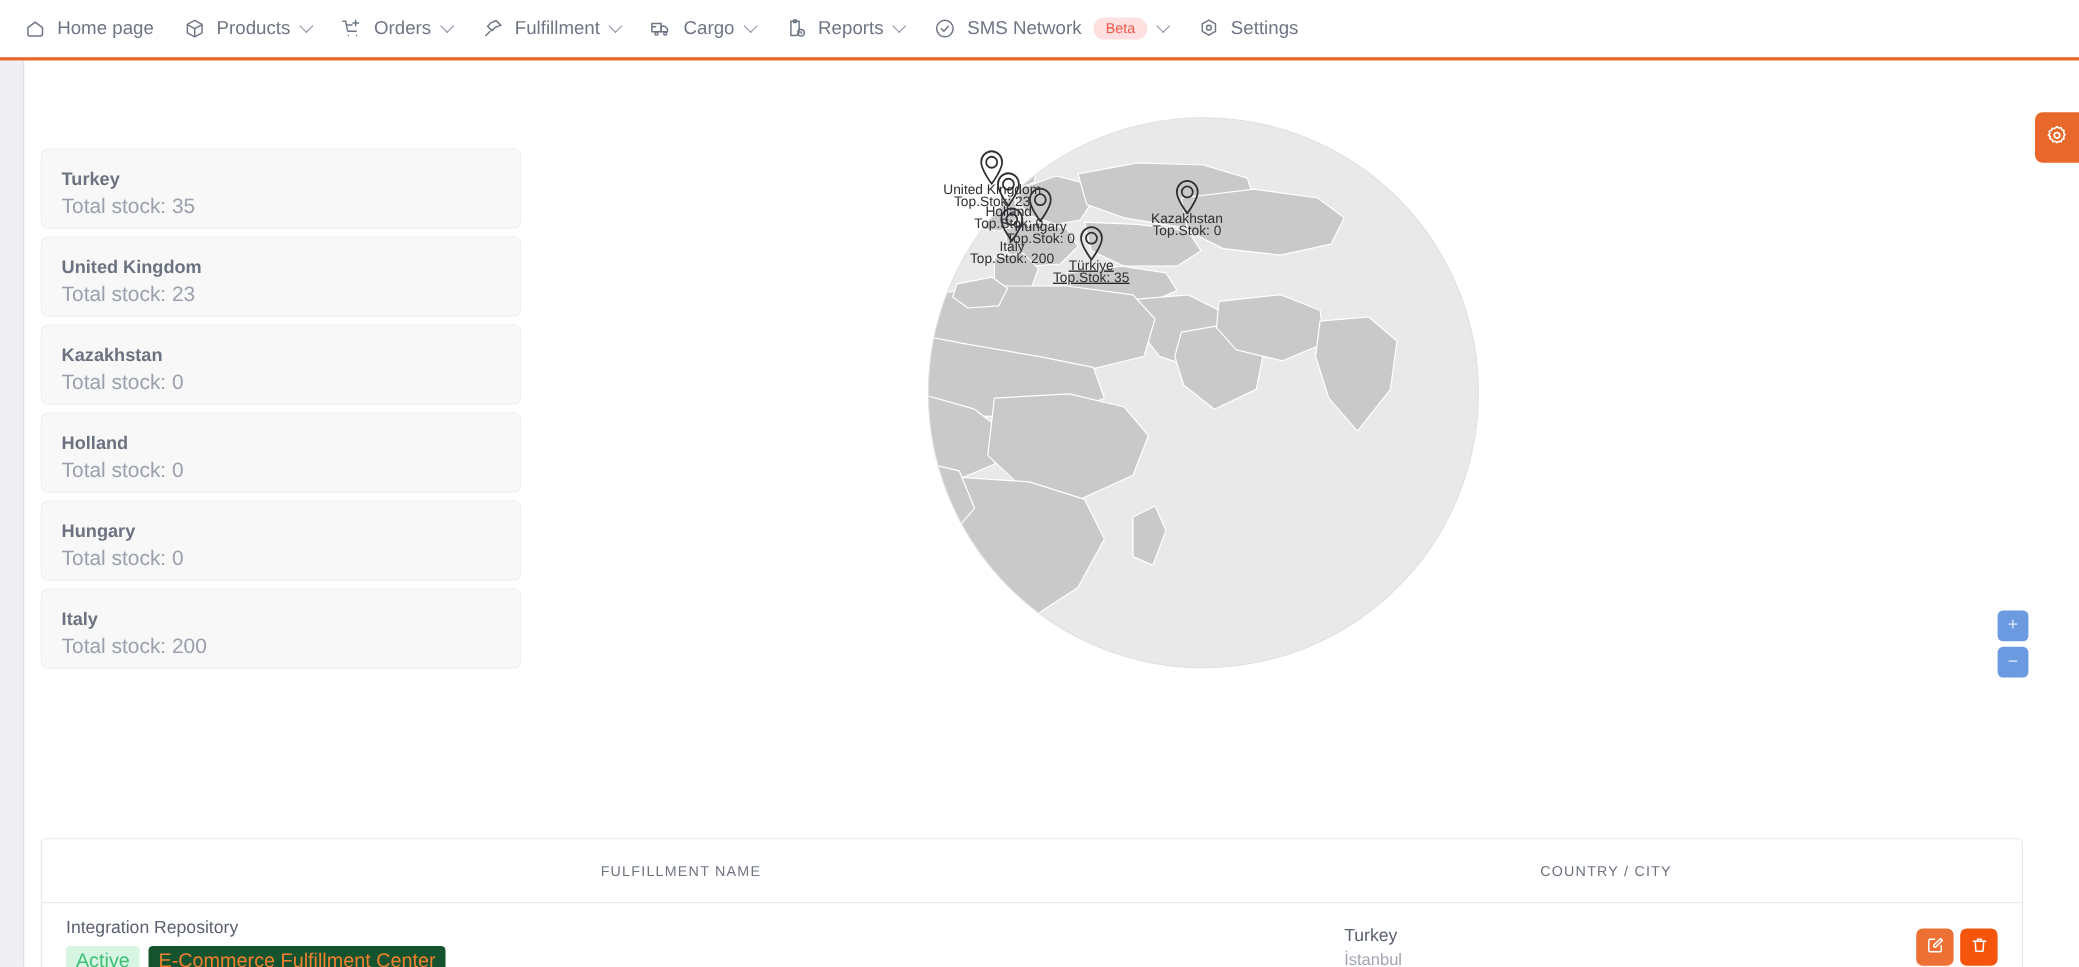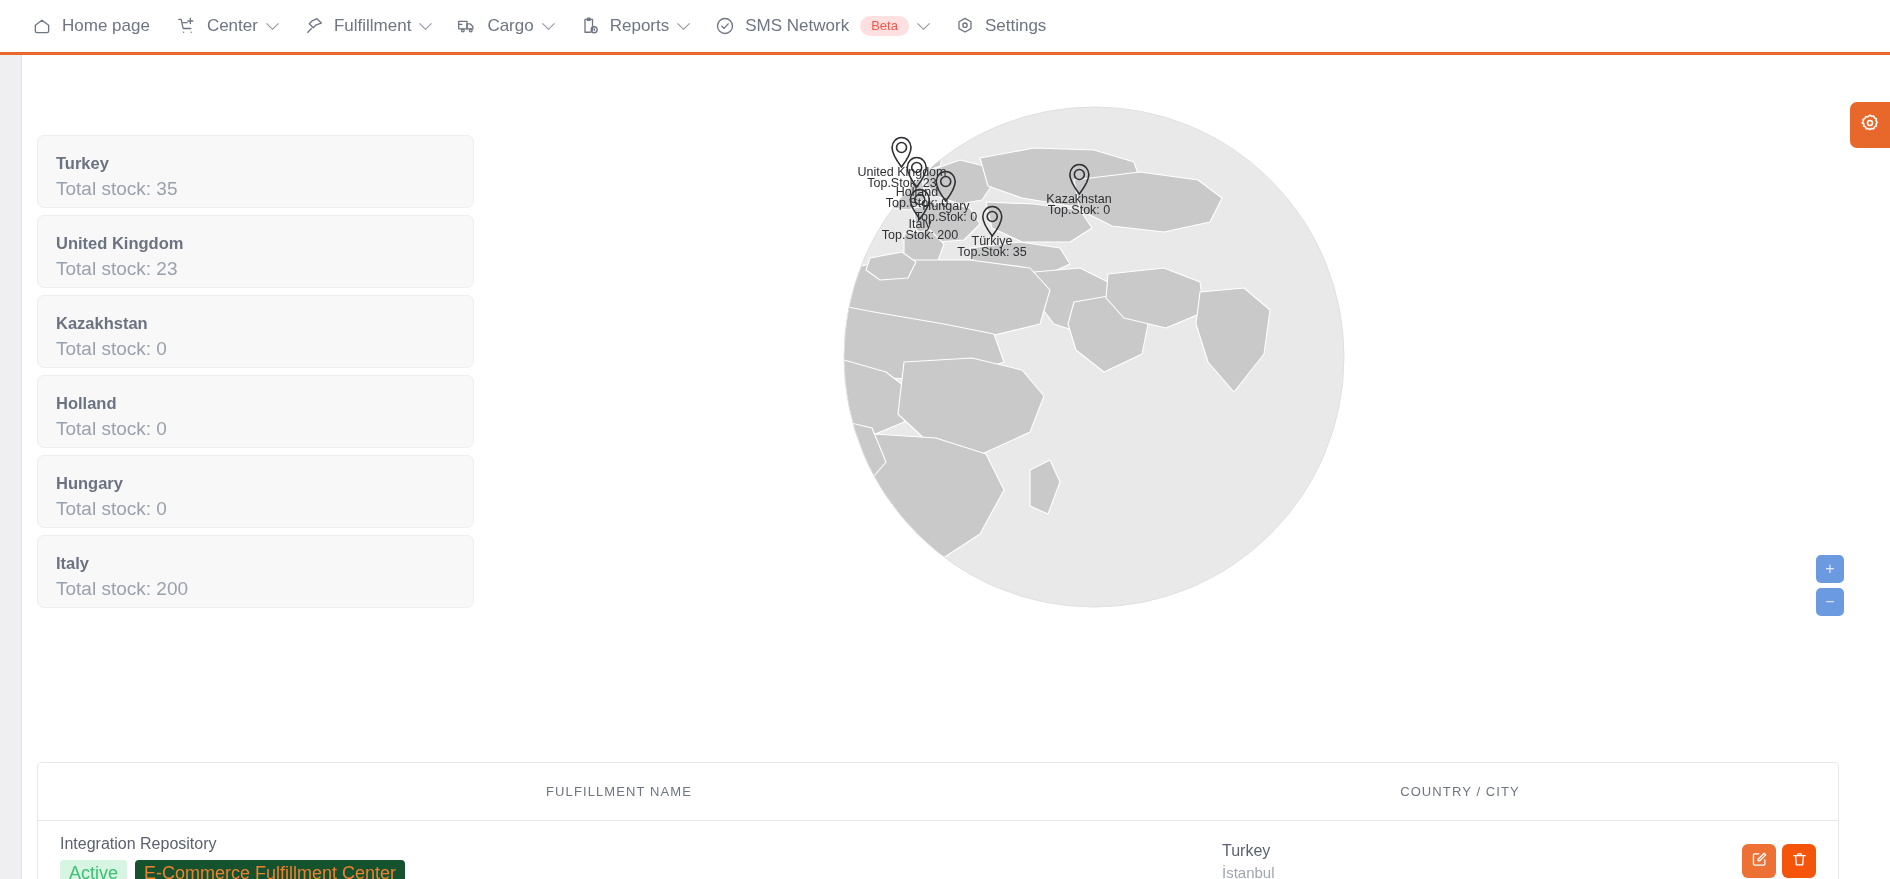--- a/index.html
+++ b/index.html
@@ -10,21 +10,21 @@
     overflow: hidden;
   }
 
   
   .topnav {
     position: absolute; top: 0; left: 0;
     width: 1890px; height: 55px;
     background: #ffffff;
     border-bottom: 3px solid #e8682c;
     display: flex; align-items: center;
-    padding-left: 18px;
+    padding-left: 8px;
     z-index: 40;
   }
   .nav-item {
     display: flex; align-items: center;
     height: 52px;
     padding: 0 13px;
     color: #6e7583;
     font-size: 17px;
     white-space: nowrap;
     cursor: pointer;
@@ -200,31 +200,41 @@
 <div class="topnav">
   <div class="nav-item">
     <span class="nav-ico">
       <svg width="20" height="20" viewBox="0 0 24 24" fill="none" stroke="currentColor" stroke-width="1.6" stroke-linecap="round" stroke-linejoin="round">
           <path d="M4 11l8-6 8 6v7a2 2 0 0 1-2 2H6a2 2 0 0 1-2-2z"></path>
         </svg>
     </span>
     <span>Home page</span>
   </div>
 
+  <div class="nav-item">
+    <span class="nav-ico">
+      <svg width="20" height="20" viewBox="0 0 24 24" fill="none" stroke="currentColor" stroke-width="1.6" stroke-linejoin="round">
+          <path d="M12 3l8 4.3v9.4L12 21l-8-4.3V7.3z"></path>
+          <path d="M12 12l8-4.3M12 12v9M12 12L4 7.7"></path>
+        </svg>
+    </span>
+    <span>Products</span>
+    <span class="caret"></span>
+  </div>
 
   <div class="nav-item">
     <span class="nav-ico">
       <svg width="20" height="20" viewBox="0 0 24 24" fill="none" stroke="currentColor" stroke-width="1.6" stroke-linecap="round" stroke-linejoin="round">
           <path d="M2 4h3l2.2 10.2a1 1 0 0 0 1 .8h8.3"></path>
           <path d="M8 19.5h.01M17 19.5h.01"></path>
           <path d="M16 3v6M13 6h6"></path>
           <path d="M7 8h5"></path>
         </svg>
     </span>
-    <span>Center</span>
+    <span>Orders</span>
     <span class="caret"></span>
   </div>
 
   <div class="nav-item">
     <span class="nav-ico">
       <svg width="20" height="20" viewBox="0 0 24 24" fill="none" stroke="currentColor" stroke-width="1.6" stroke-linejoin="round">
           <path d="M15.5 3.2l5.3 5.3-6.1 2.1-3.6 3.6-4.8-4.8 3.6-3.6z"></path>
           <path d="M9.3 14.7L4 20"></path>
         </svg>
     </span>
@@ -393,21 +403,21 @@
 
     <div class="marker" style="left:446px; top:180px;">
       <svg class="pin" width="24" height="32" viewBox="0 0 24 32" fill="none" stroke="#2f3033" stroke-width="1.6">
           <path d="M12 31C12 31 21.5 18.5 21.5 11.5C21.5 6 17.2 1.5 12 1.5C6.8 1.5 2.5 6 2.5 11.5C2.5 18.5 12 31 12 31Z"></path>
           <circle cx="12" cy="11.5" r="5"></circle>
         </svg>
       <div class="mlabel">Italy</div>
       <div class="mlabel">Top.Stok: 200</div>
     </div>
 
-    <div class="marker" style="left:518px; top:197px;">
+    <div class="marker" style="left:518px; top:197px;text-decoration:underline;">
       <svg class="pin" width="24" height="32" viewBox="0 0 24 32" fill="none" stroke="#2f3033" stroke-width="1.6">
           <path d="M12 31C12 31 21.5 18.5 21.5 11.5C21.5 6 17.2 1.5 12 1.5C6.8 1.5 2.5 6 2.5 11.5C2.5 18.5 12 31 12 31Z"></path>
           <circle cx="12" cy="11.5" r="5"></circle>
         </svg>
       <div class="mlabel">Türkiye</div>
       <div class="mlabel">Top.Stok: 35</div>
     </div>
 
     <div class="marker" style="left:605px; top:155px;">
       <svg class="pin" width="24" height="32" viewBox="0 0 24 32" fill="none" stroke="#2f3033" stroke-width="1.6">

